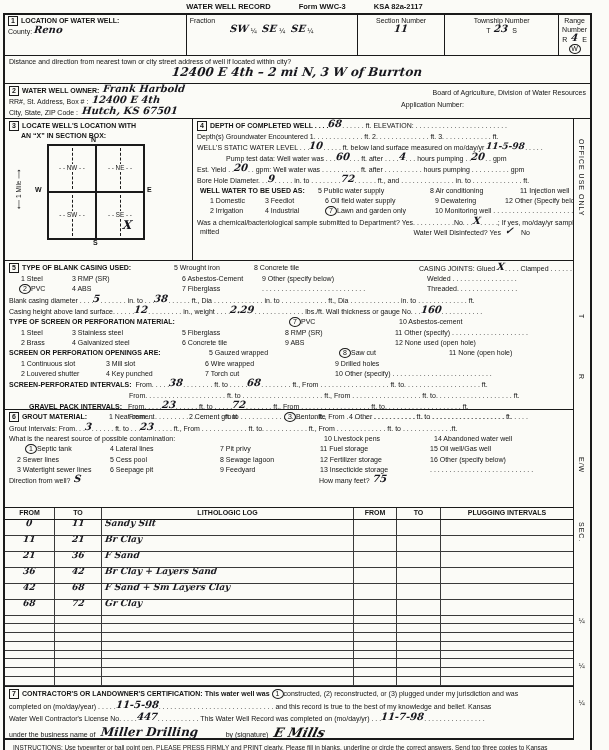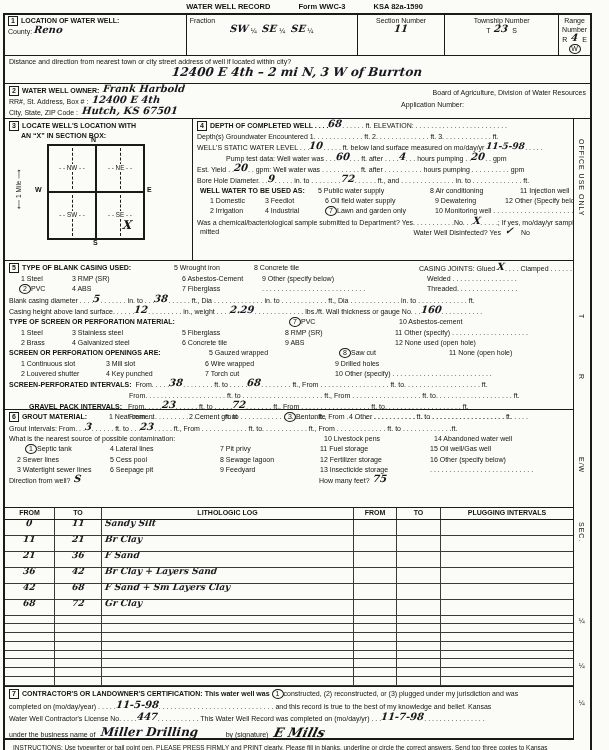--- a/index.html
+++ b/index.html
@@ -78,21 +78,21 @@
        display:inline-block;transform:skewX(-14deg);line-height:1;}
   
   .instr{padding:3px 8px 4px 8px;font-size:6.4px;line-height:1.5;}
 </style>
 </head>
 <body>
 
 <div class="page">
 
   <div class="topline">
-    <span class="b">WATER WELL RECORD</span><span>Form WWC-3</span><span>KSA 82a-1590</span>
+    <span class="b">WATER WELL RECORD</span><span>Form WWC-3</span><span>KSA 82a-2117</span>
   </div>
 
   <div class="form">
 
     <div class="s1">
       <div class="cellA">
         <div><span class="nb">1</span><span class="b">LOCATION OF WATER WELL:</span></div>
         <div><span>County:</span> <span class="hw">Reno</span></div>
       </div>
       <div class="cellB">

